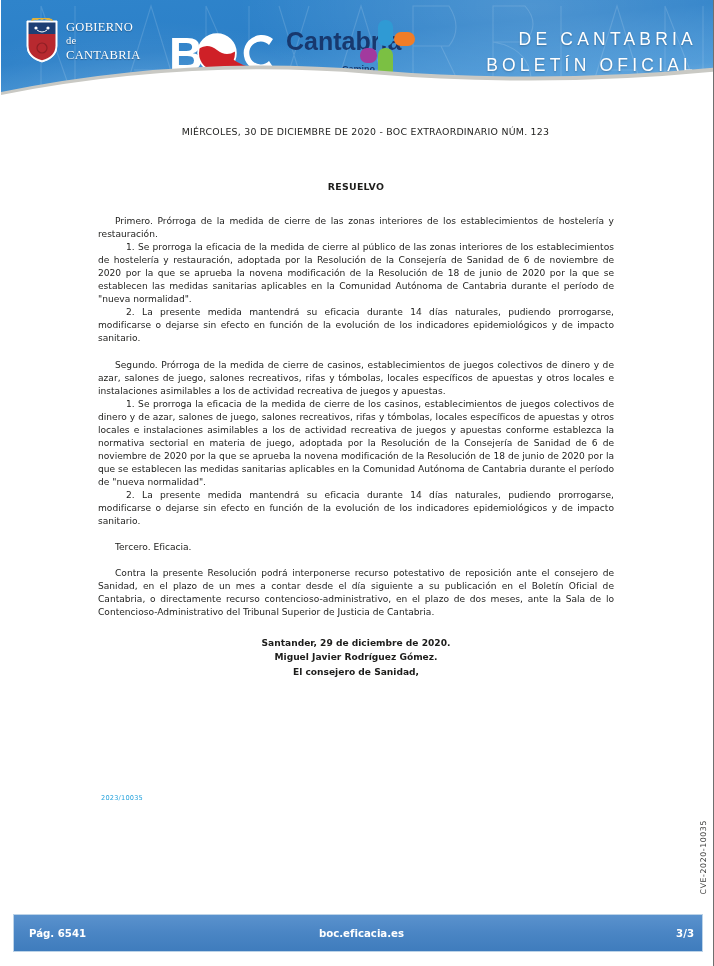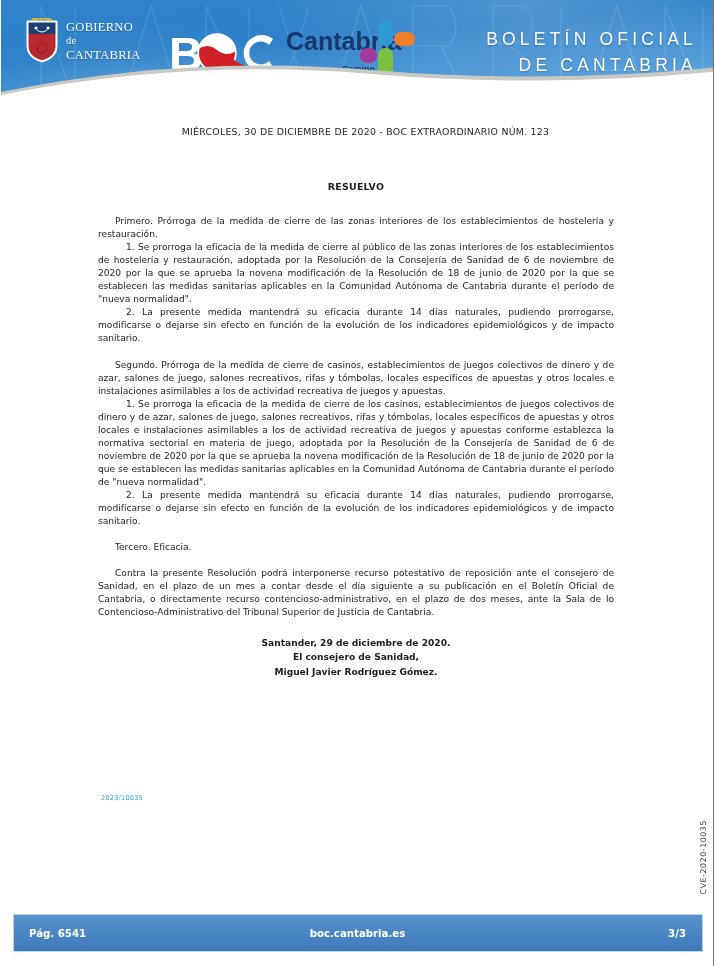--- a/index.html
+++ b/index.html
@@ -193,21 +193,21 @@
   .footer .f-left {
     padding-left: 15px;
     flex: 0 0 200px;
     text-align: left;
   }
   .footer .f-center {
     flex: 1 1 auto;
     text-align: center;
   }
   .footer .f-right {
-    padding-right: 16px;
+    padding-right: 8px;
     flex: 0 0 200px;
     text-align: right;
   }
 </style>
 </head>
 <body>
 
 <div class="page">
 
   <div class="masthead">
@@ -268,22 +268,22 @@
       <text x="0" y="32" font-family="Liberation Sans, sans-serif" font-size="25" font-weight="bold" fill="#17386e">Cantabria</text>
       <rect x="92" y="2" width="15" height="26" rx="7" fill="#2f9ad4"></rect>
       <rect x="92" y="30" width="15" height="40" rx="7" fill="#7bc043"></rect>
       <rect x="108" y="14" width="21" height="14" rx="7" fill="#f07d28"></rect>
       <rect x="74" y="30" width="17" height="15" rx="7" fill="#a23a9e"></rect>
       <text x="56" y="54" font-family="Liberation Sans, sans-serif" font-size="9" font-weight="bold" fill="#17386e">Camino</text>
       <text x="50" y="63" font-family="Liberation Sans, sans-serif" font-size="9" font-weight="bold" fill="#17386e">Lebaniego</text>
     </svg>
 
     <div class="boletin-title">
+      <div>DE CANTABRIA</div>
       <div>BOLETÍN OFICIAL</div>
-      <div>DE CANTABRIA</div>
     </div>
 
     <svg class="wave" viewBox="0 0 740 54" preserveAspectRatio="none">
       <path d="M0 34 Q190 -6 380 10 Q560 25 740 6 L740 54 L0 54 Z" fill="#c9c9c4"></path>
       <path d="M0 37 Q190 -2 380 14 Q560 29 740 10 L740 54 L0 54 Z" fill="#ffffff"></path>
     </svg>
   </div>
 
   <div class="dateline">MIÉRCOLES, 30 DE DICIEMBRE DE 2020 - BOC EXTRAORDINARIO NÚM. 123</div>
 
@@ -304,28 +304,28 @@
     <div class="gap-lg"></div>
 
     <p class="para ind1 left">Tercero. Eficacia.</p>
 
     <div class="gap-md"></div>
 
     <p class="para ind1">Contra la presente Resolución podrá interponerse recurso potestativo de reposición ante el consejero de Sanidad, en el plazo de un mes a contar desde el día siguiente a su publicación en el Boletín Oficial de Cantabria, o directamente recurso contencioso-administrativo, en el plazo de dos meses, ante la Sala de lo Contencioso-Administrativo del Tribunal Superior de Justicia de Cantabria.</p>
 
     <div class="signblock">
       <div>Santander, 29 de diciembre de 2020.</div>
+      <div>Miguel Javier Rodríguez Gómez.</div>
       <div>El consejero de Sanidad,</div>
-      <div>Miguel Javier Rodríguez Gómez.</div>
     </div>
   </div>
 
   <div class="cve-ref">2023/10035</div>
 
   <div class="cve-vertical">CVE-2020-10035</div>
 
   <div class="footer">
     <div class="f-left">Pág. 6541</div>
-    <div class="f-center">boc.cantabria.es</div>
+    <div class="f-center">boc.eficacia.es</div>
     <div class="f-right">3/3</div>
   </div>
 
 </div>
 
 </body></html>

